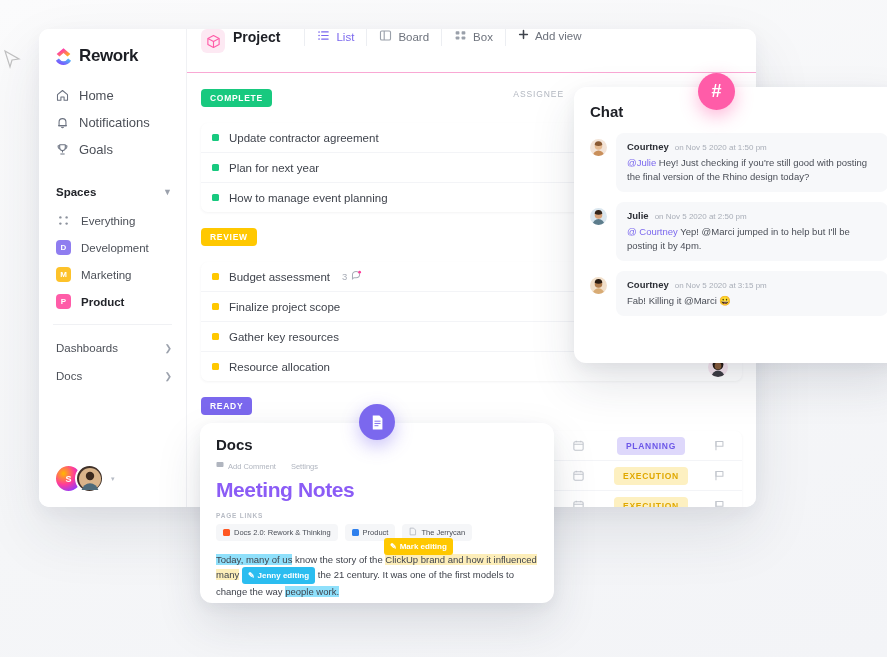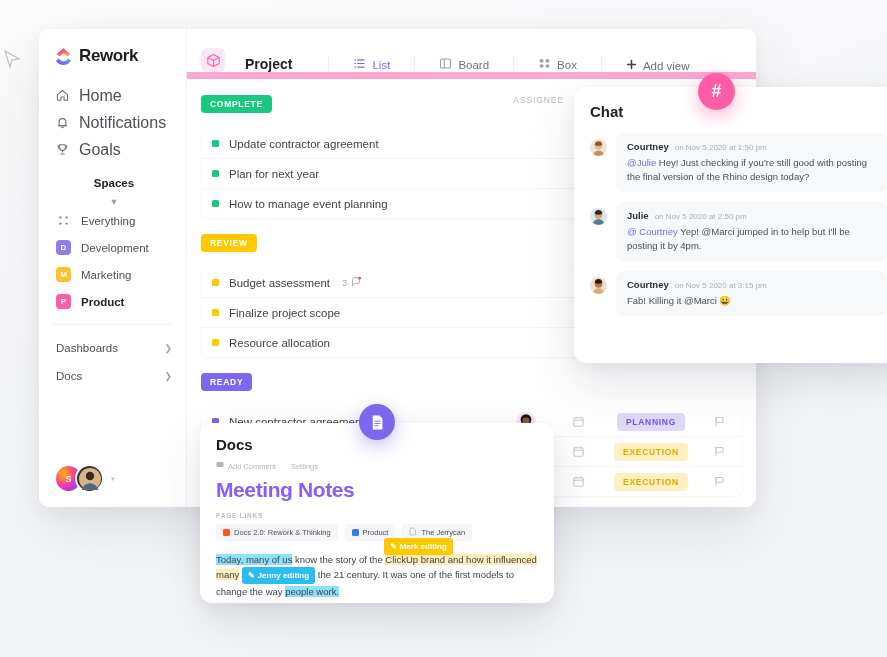--- a/index.html
+++ b/index.html
@@ -42,27 +42,27 @@
   .brand { display: flex; align-items: center; gap: 6px; padding: 17px 0 0 15px; }
   .brand-logo { width: 19px; height: 19px; position: relative; }
   .brand-name {
     font-size: 17px; font-weight: bold; color: #1d1f25;
     letter-spacing: -.4px;
   }
   .nav-group { margin-top: 16px; }
   .nav-item {
     display: flex; align-items: center; gap: 10px;
     height: 27px; padding: 0 0 0 17px;
-    font-size: 16px; color: #4c5058; cursor: pointer;
+    font-size: 13px; color: #4c5058; cursor: pointer;
   }
   .nav-ico { width: 13px; height: 13px; flex: 0 0 13px; display: flex; align-items: center; justify-content: center; color: #6b7280; }
 
   .section-head {
     display: flex; align-items: center; justify-content: space-between;
-    padding: 0 14px 0 17px; height: 30px; margin-top: 14px; flex-direction: column;
+    padding: 0 14px 0 17px; height: 30px; margin-top: 14px;
   }
   .section-title { font-size: 11.5px; font-weight: bold; color: #22242a; }
   .chev { color: #9ba1ac; font-size: 9px; }
 
   .space-item {
     display: flex; align-items: center; gap: 10px;
     height: 27px; padding-left: 17px;
     font-size: 11.5px; color: #4c5058; cursor: pointer;
   }
   .space-item.active { font-weight: bold; color: #22242a; }
@@ -88,23 +88,23 @@
     width: 25px; height: 25px; border-radius: 50%;
     border: 2px solid #fff; display: flex; align-items: center; justify-content: center;
     color: #fff; font-size: 9px; font-weight: bold;
   }
   .av-ring:nth-child(2) { margin-left: -8px; }
   .tray-chev { margin-left: 7px; color: #b7bcc5; font-size: 7px; }
 
   
   .main { position: absolute; left: 148px; top: 0; right: 0; bottom: 0; background: #fff; }
   .toolbar {
-    display: flex; align-items: flex-end; gap: 12px;
+    display: flex; align-items: flex-start; gap: 0;
     height: 43px; padding: 0 14px;
-    border-bottom: 7px solid #f9a8d4;
+    border-bottom: 1px solid #f9a8d4;
   }
   .proj-ico {
     width: 24px; height: 24px; border-radius: 6px; background: #fde9f3;
     display: flex; align-items: center; justify-content: center; margin-right: 8px;
   }
   .proj-name { font-size: 14px; font-weight: bold; color: #1d1f25; margin-right: 12px; }
   .tb-sep { width: 1px; height: 17px; background: #eceef2; margin: 0 12px; }
   .tb-view {
     display: flex; align-items: center; gap: 6px;
     font-size: 11.5px; color: #6d727c; cursor: pointer;
@@ -496,20 +496,33 @@
                 <span class="assignee" style="background:#eceef1">
                   <svg viewBox="0 0 20 20" width="20" height="20">
                     <path d="M3.4 20 a6.6 6.6 0 0 1 13.2 0 Z" fill="#5b6472"></path>
                     <circle cx="10" cy="8.6" r="4.3" fill="#a97a52"></circle>
                     <path d="M5.7 7 a4.3 4.3 0 0 1 8.6 0 q-4.3 2.2 -8.6 0 Z" fill="#241a12"></path>
                   </svg>
                 </span>
               </span>
             </div>
 
+            <div class="task-row">
+              <span class="task-sq" style="background:#ffc800"></span>
+              <span class="task-name">Gather key resources</span>
+              <span class="row-right">
+                <span class="assignee" style="background:#f7e6ef">
+                  <svg viewBox="0 0 20 20" width="20" height="20">
+                    <circle cx="10" cy="7.6" r="5.4" fill="#20160f"></circle>
+                    <circle cx="10" cy="9" r="3.4" fill="#8a5c38"></circle>
+                    <path d="M3.6 20 a6.4 6.4 0 0 1 12.8 0 Z" fill="#3c3b42"></path>
+                  </svg>
+                </span>
+              </span>
+            </div>
 
             <div class="task-row">
               <span class="task-sq" style="background:#ffc800"></span>
               <span class="task-name">Resource allocation</span>
               <span class="row-right">
                 <span class="assignee" style="background:#f7e6ef">
                   <svg viewBox="0 0 20 20" width="20" height="20">
                     <circle cx="10" cy="7.6" r="5.4" fill="#20160f"></circle>
                     <circle cx="10" cy="9" r="3.4" fill="#8a5c38"></circle>
                     <path d="M3.6 20 a6.4 6.4 0 0 1 12.8 0 Z" fill="#3c3b42"></path>

